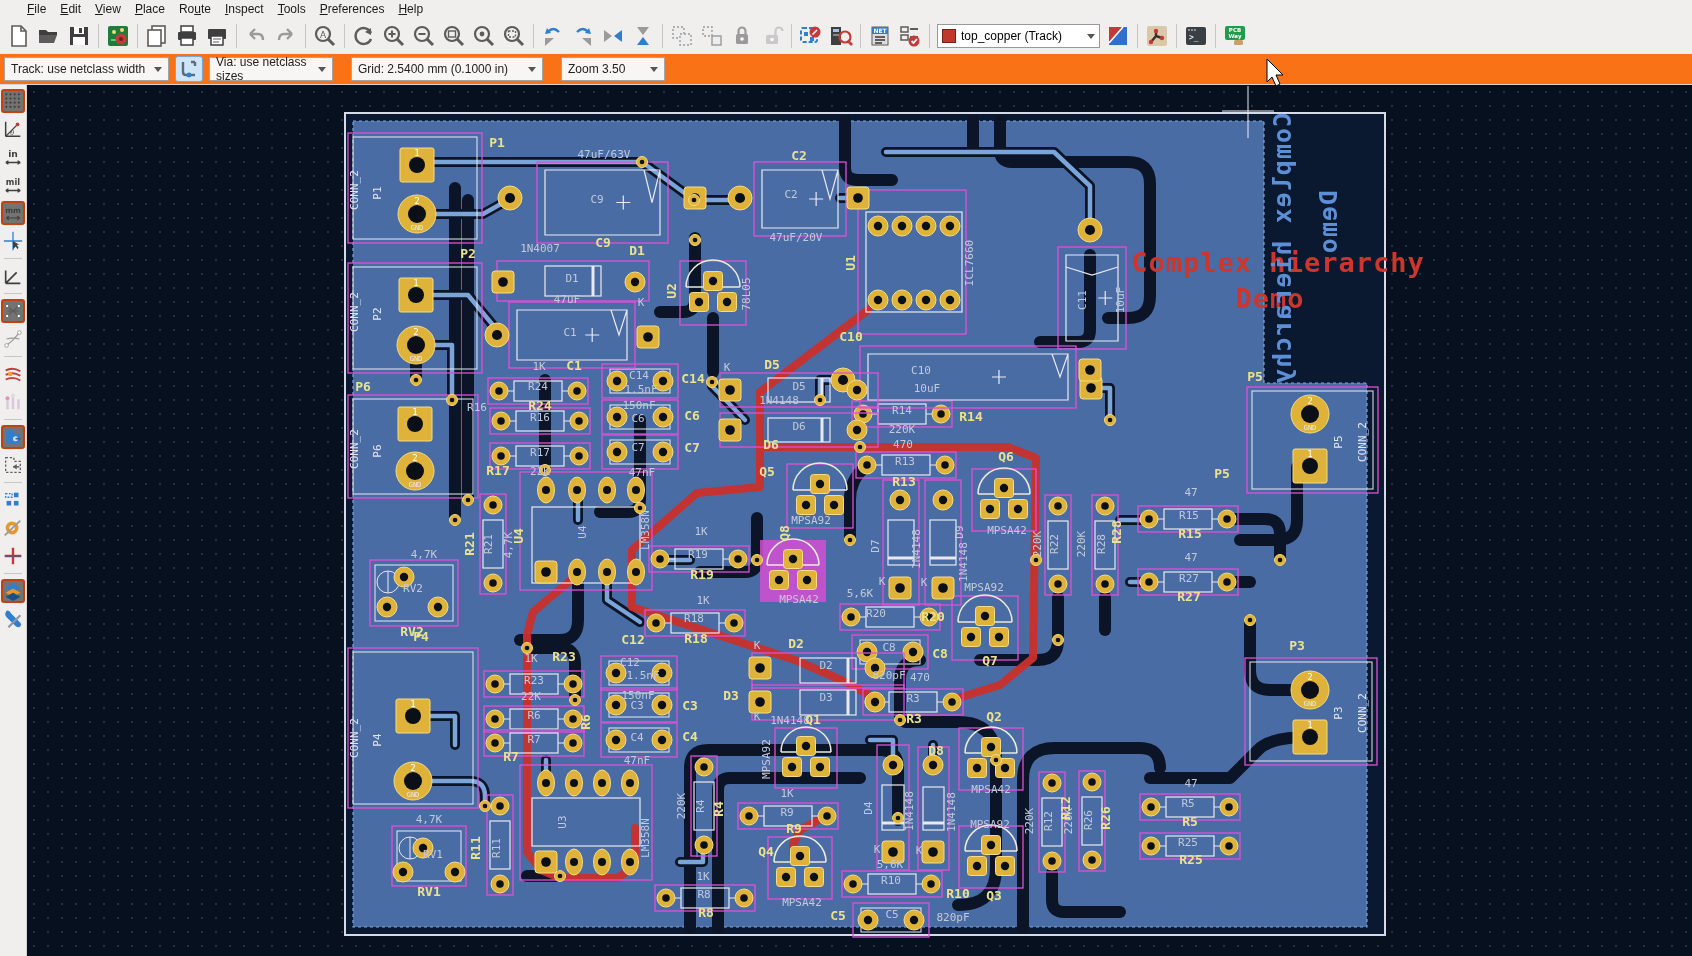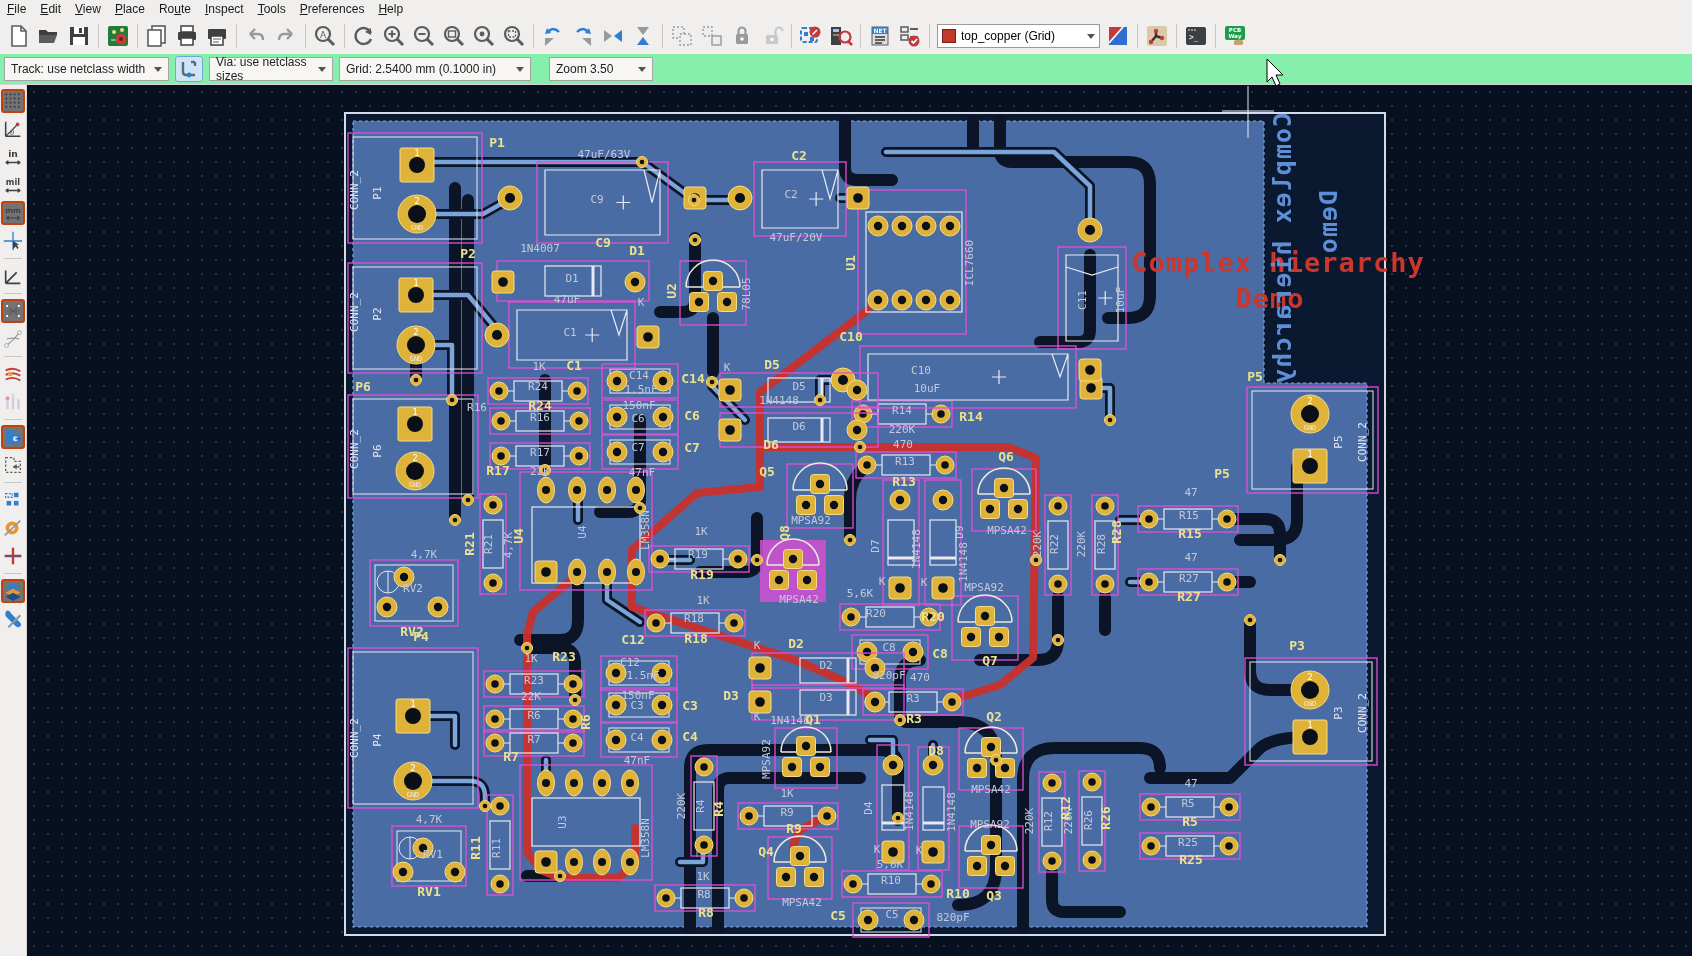--- a/index.html
+++ b/index.html
@@ -1,35 +1,35 @@
 <!DOCTYPE html>
 <html><head>
 <meta charset="utf-8">
 <style>
   html,body{margin:0;padding:0;width:1692px;height:956px;overflow:hidden;
     font-family:"Liberation Sans", sans-serif;background:#f0efed;}
   *{box-sizing:border-box;}
   
   .menubar{position:absolute;left:0;top:0;width:1692px;height:18px;background:#f0efed;
-    display:flex;align-items:center;padding-left:0;font-size:12px;color:#1a1a1a;z-index:5;}
+    display:flex;align-items:center;padding-left:20px;font-size:12px;color:#1a1a1a;z-index:5;}
   .menu-item{padding:1px 7px;cursor:default;}
   .menu-item u{text-decoration:underline;}
   
   .toolbar1{position:absolute;left:0;top:18px;width:1692px;height:36px;background:#f0efed;
     display:flex;align-items:center;padding-left:4px;}
   .tbtn{width:30px;height:28px;display:flex;align-items:center;justify-content:center;border-radius:3px;}
   .tbtn svg{display:block;}
   .tsep{width:1px;height:24px;background:#c7c6c4;margin:0 4px;}
   .layer-combo{height:24px;background:#fff;border:1px solid #999;display:flex;align-items:center;
     padding:0 4px;font-size:12px;gap:5px;width:163px;margin:0 3px;}
   .layer-combo .swatch{width:14px;height:14px;background:#c0392b;border:1px solid #7a1f15;}
   .combo-arrow{width:0;height:0;border-left:4px solid transparent;border-right:4px solid transparent;
     border-top:5px solid #555;margin-left:auto;}
   
-  .toolbar2{position:absolute;left:0;top:54px;width:1692px;height:31px;background:#86efac;
+  .toolbar2{position:absolute;left:0;top:54px;width:1692px;height:31px;background:#f97316;
     border-bottom:1px solid #d6d5d3;display:flex;align-items:center;padding-left:4px;gap:6px;}
   .combo{height:24px;border:1px solid #a5a4a2;background:#f7f6f4;display:flex;align-items:center;
     padding:0 6px;font-size:12px;color:#222;gap:6px;}
   .posture-btn{width:28px;height:26px;background:#cfe5f7;border:1px solid #74a7d4;border-radius:3px;
     display:flex;align-items:center;justify-content:center;}
   
   .leftbar{position:absolute;left:0;top:85px;width:27px;height:871px;background:#f0efed;
     border-right:1px solid #d6d5d3;display:flex;flex-direction:column;align-items:center;padding-top:2px;}
   .lbtn{width:24px;height:24px;margin:2px 0;border-radius:3px;display:flex;align-items:center;
     justify-content:center;font-size:10px;}
@@ -262,21 +262,21 @@
         <line x1="12" y1="5" x2="20" y2="5" stroke="#5c5c5c" stroke-width="2"></line>
         <rect x="3" y="11" width="7" height="5" fill="none" stroke="#5c5c5c" stroke-width="1.5"></rect>
         <line x1="12" y1="13" x2="20" y2="13" stroke="#5c5c5c" stroke-width="2"></line>
         <circle cx="16" cy="17" r="5.5" fill="#c23a3a"></circle>
         <path d="M13.5 17 l2 2 l3.5 -4" fill="none" stroke="#fff" stroke-width="1.8"></path>
       </svg>
     </div>
     <div class="tsep"></div>
     <div class="layer-combo">
       <span class="swatch"></span>
-        <span>top_copper (Grid)</span>
+        <span>top_copper (Track)</span>
         <span class="combo-arrow"></span>
     </div>
     <div class="tbtn">
       <svg width="24" height="24" viewBox="0 0 24 24">
         <rect x="3" y="3" width="18" height="18" fill="#2f6fd0"></rect>
         <polygon points="3,3 17,3 3,19" fill="#c23a3a"></polygon>
         <line x1="17" y1="3" x2="3" y2="19" stroke="#fff" stroke-width="1.6"></line>
       </svg>
     </div>
     <div class="tsep"></div>
@@ -319,21 +319,21 @@
     <svg width="20" height="20" viewBox="0 0 20 20">
       <path d="M4 3 V13 Q4 16 7 16 H16" fill="none" stroke="#5a6b7a" stroke-width="2.4"></path>
       <path d="M12 3 H16 M16 3 V7" stroke="#5a6b7a" stroke-width="2.4"></path>
       <circle cx="10" cy="16" r="2.4" fill="#2f7fd0"></circle>
     </svg>
   </div>
   <div class="combo" style="width:124px">
     <span>Via: use netclass sizes</span>
     <span class="combo-arrow"></span>
   </div>
-  <div class="combo" style="width:192px;">
+  <div class="combo" style="width:192px;margin-left:12px">
     <span>Grid: 2.5400 mm (0.1000 in)</span>
     <span class="combo-arrow"></span>
   </div>
   <div class="combo" style="width:104px;margin-left:12px">
     <span>Zoom 3.50</span>
     <span class="combo-arrow"></span>
   </div>
 </div>
 
 <div class="leftbar" id="leftbar">

